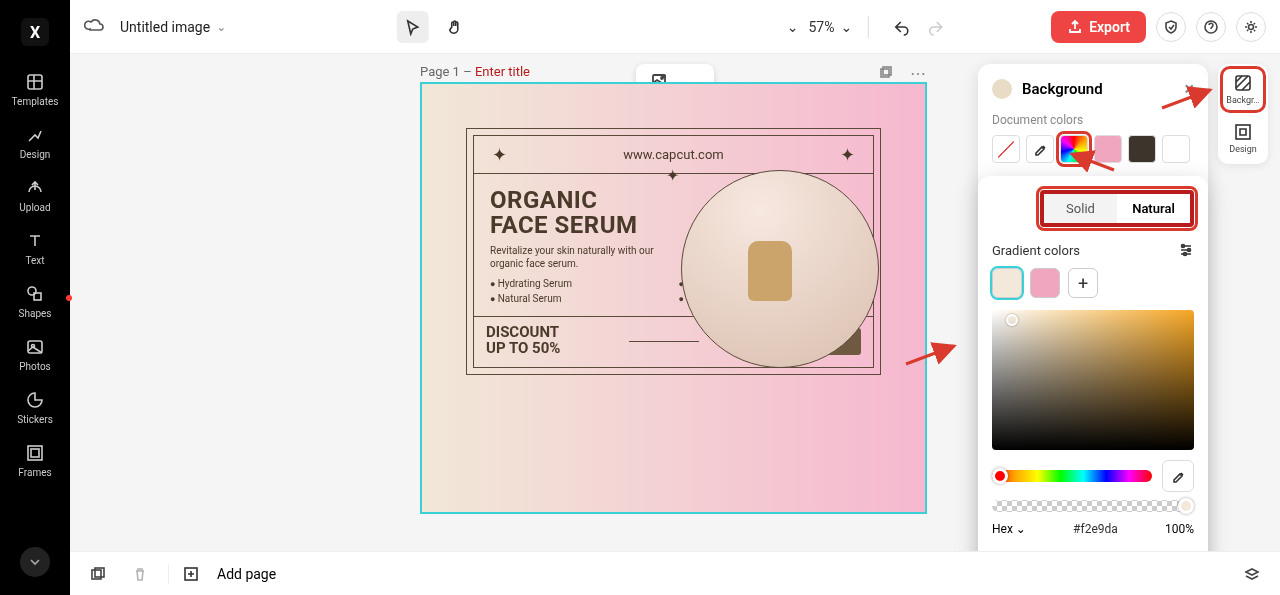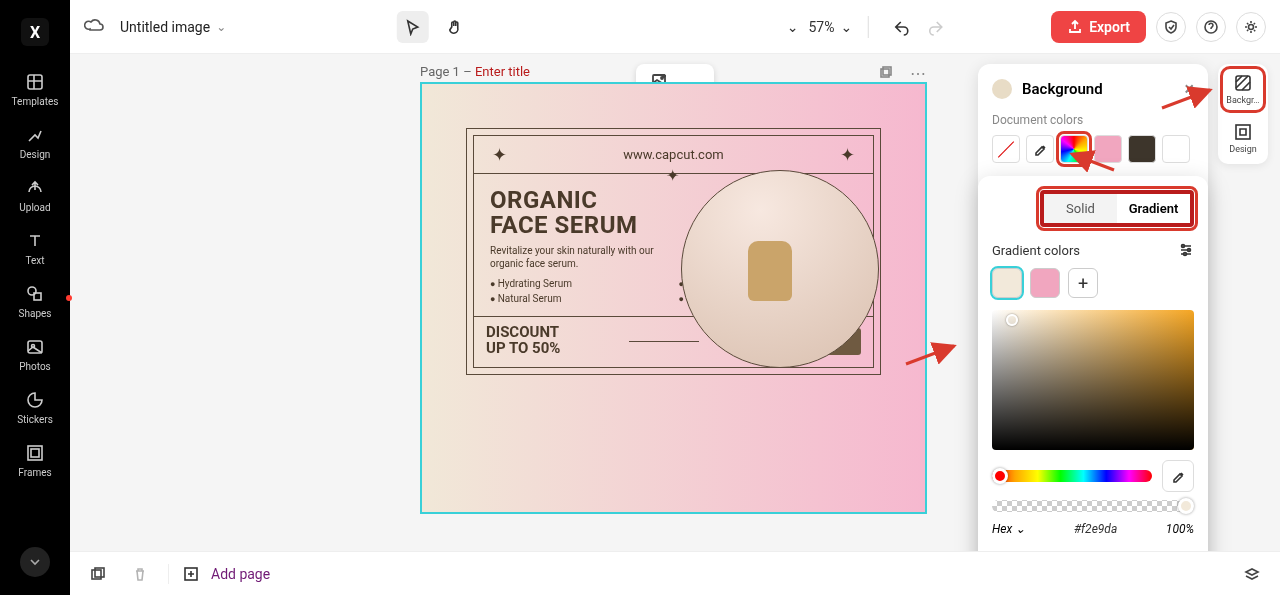--- a/index.html
+++ b/index.html
@@ -106,30 +106,30 @@
   .sv-plane { margin-top:12px; width:100%; height:140px; border-radius:4px; position:relative; background:linear-gradient(to right, #fff, #f5a623); }
   .sv-plane::before { content:""; position:absolute; inset:0; background:linear-gradient(to bottom, rgba(0,0,0,0), #000); border-radius:4px; }
   .sv-handle { position:absolute; left:14px; top:4px; width:12px;height:12px;border:2px solid #fff;border-radius:50%; box-shadow:0 0 2px rgba(0,0,0,0.5); }
   .hue-row { display:flex; align-items:center; gap:10px; margin-top:10px; }
   .hue-slider { flex:1; height:12px; border-radius:6px; background:linear-gradient(to right, red,orange,yellow,lime,cyan,blue,magenta,red); position:relative; }
   .hue-handle { position:absolute; left:0; top:-2px; width:16px;height:16px;border:3px solid #fff; box-shadow:0 0 3px rgba(0,0,0,0.4); border-radius:50%; background:red; }
   .eyedrop-btn { width:32px;height:32px;border-radius:6px;border:1px solid #ddd;display:flex;align-items:center;justify-content:center;cursor:pointer; }
   .eyedrop-btn svg { width:16px;height:16px; stroke:#333; }
   .alpha-slider { margin-top:8px; height:12px; border-radius:6px; background:repeating-conic-gradient(#ccc 0% 25%, #fff 0% 50%) 0/10px 10px; position:relative; }
   .alpha-handle { position:absolute; right:0; top:-2px; width:16px;height:16px;border:3px solid #fff; box-shadow:0 0 3px rgba(0,0,0,0.4); border-radius:50%; background:#f2e9da; }
-  .hex-row { display:flex; gap:20px; margin-top:10px; font-size:12px; align-items:flex-end;font-style:italic; }
+  .hex-row { display:flex; gap:20px; margin-top:10px; font-size:12px; align-items:flex-end; }
   .hex-row select, .hex-row .val { border:none; font-size:12px; color:#333; }
   .hex-row .val { flex:1; text-align:center; }
 
   
   .bottom-bar { position:absolute; left:70px; right:0; bottom:0; height:44px; background:#fff; border-top:1px solid #eee; display:flex; align-items:center; padding:0 14px; gap:14px; }
   .bottom-bar .bbtn { width:28px;height:28px; display:flex;align-items:center;justify-content:center;border-radius:6px;cursor:pointer; }
   .bottom-bar .bbtn.disabled { opacity:0.4; }
   .bottom-bar .bbtn svg { width:16px;height:16px; stroke:#444; fill:none; stroke-width:1.6; }
-  .bottom-bar .addp { display:flex; align-items:center; gap:12px; font-size:14px; color:#701a75; cursor:pointer; }
+  .bottom-bar .addp { display:flex; align-items:center; gap:18px; font-size:14px; color:#000000; cursor:pointer; }
   .bottom-bar .spacer { flex:1; }
 
   
   .arrow { position:absolute; pointer-events:none; }
 
 </style>
 </head>
 <body>
 
 <div class="left-sidebar">
@@ -373,21 +373,21 @@
       <div class="sw pink"></div>
       <div class="sw dark"></div>
       <div class="sw white"></div>
     </div>
   </div>
 </div>
 
 <div class="picker-pop">
   <div class="tabs">
     <div class="tab inactive">Solid</div>
-    <div class="tab active">Gradient</div>
+    <div class="tab active">Natural</div>
   </div>
   <div class="grad-label-row">
     <span>Gradient colors</span>
     <span><svg fill="none" stroke-width="1.6">
           <path d="M3 5h10M3 9h10M3 13h10"></path>
           <circle cx="5" cy="5" r="1.5"></circle>
           <circle cx="11" cy="9" r="1.5"></circle>
           <circle cx="7" cy="13" r="1.5"></circle>
         </svg></span>
   </div>

